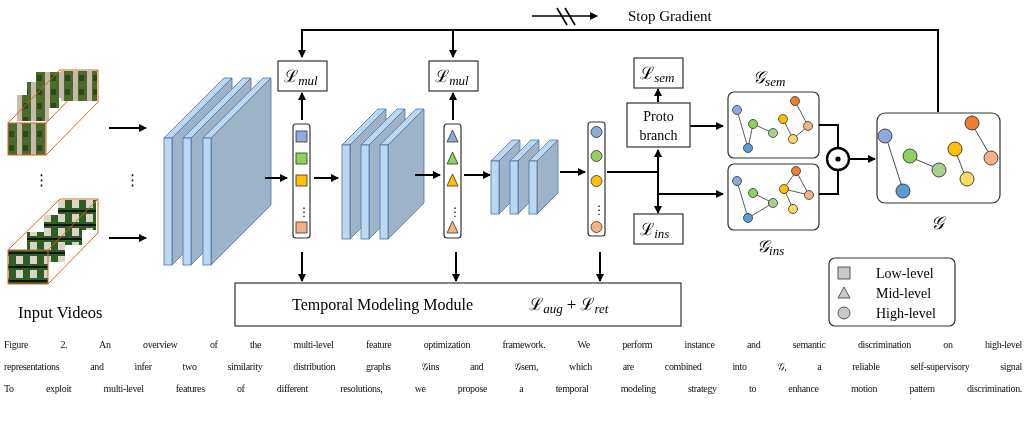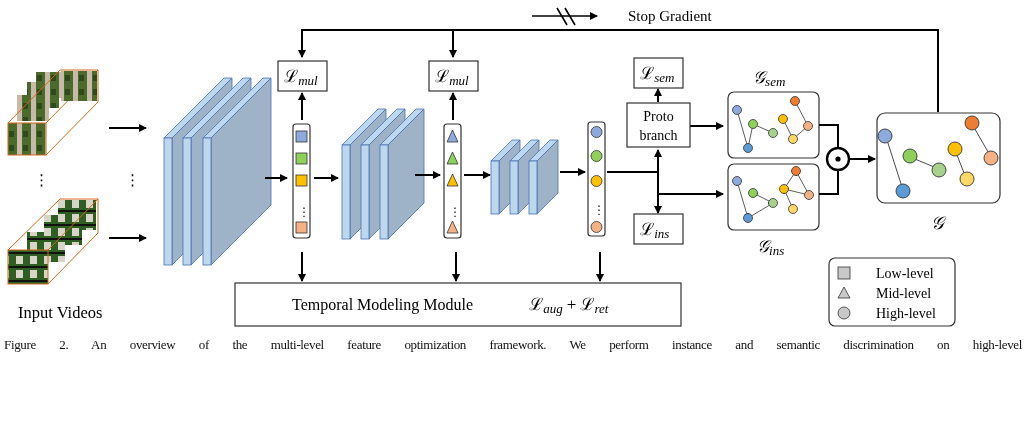--- a/index.html
+++ b/index.html
@@ -1,18 +1,18 @@
 <!DOCTYPE html>
 <html><head>
 <meta charset="utf-8">
 <style>
   html, body { margin:0; padding:0; background:#ffffff; }
   body { width:1024px; height:429px; position:relative; overflow:hidden; font-family:"Liberation Serif", "DejaVu Serif", serif; color:#111; }
   #diagram { position:absolute; left:0; top:0; width:1024px; height:330px; }
-  .caption { position:absolute; left:4px; top:334px; width:1018px; font-family:"Liberation Serif", serif; font-size:13px; line-height:22px; color:#111; letter-spacing:-0.35px; text-align:justify; }
+  .caption { position:absolute; left:4px; top:334px; width:1018px; font-family:"Liberation Serif", serif; font-size:10px; line-height:22px; color:#111; letter-spacing:-0.35px; text-align:justify; }
   .caption span { white-space:nowrap; display:block; text-align:justify; text-align-last:justify; }
   svg text { font-family:"Liberation Serif", serif; }
   .math { font-style:italic; }
 </style>
 </head>
 <body>
 
 <svg id="diagram" width="1024" height="330" viewBox="0 0 1024 330" xmlns="http://www.w3.org/2000/svg">
   <defs>
     <marker id="arr" markerWidth="8" markerHeight="8" refX="7" refY="4" orient="auto" markerUnits="userSpaceOnUse">
@@ -232,13 +232,15 @@
     <polygon points="844,287 850,298 838,298" fill="#c8c8c8" stroke="#333" stroke-width="0.8"></polygon>
     <circle cx="844" cy="313" r="6" fill="#c8c8c8" stroke="#333" stroke-width="0.8"></circle>
     <text x="876" y="278" font-size="14">Low-level</text>
     <text x="876" y="298" font-size="14">Mid-level</text>
     <text x="876" y="318" font-size="14">High-level</text>
   </g>
 </svg>
 
 <div class="caption">
   <span>Figure 2. An overview of the multi-level feature optimization framework. We perform instance and semantic discrimination on high-level</span>
+  <span>representations and infer two similarity distribution graphs 𝒢ins and 𝒢sem, which are combined into 𝒢, a reliable self-supervisory signal</span>
+  <span>To exploit multi-level features of different resolutions, we propose a temporal modeling strategy to enhance motion pattern discrimination.</span>
 </div>
 
 </body></html>

